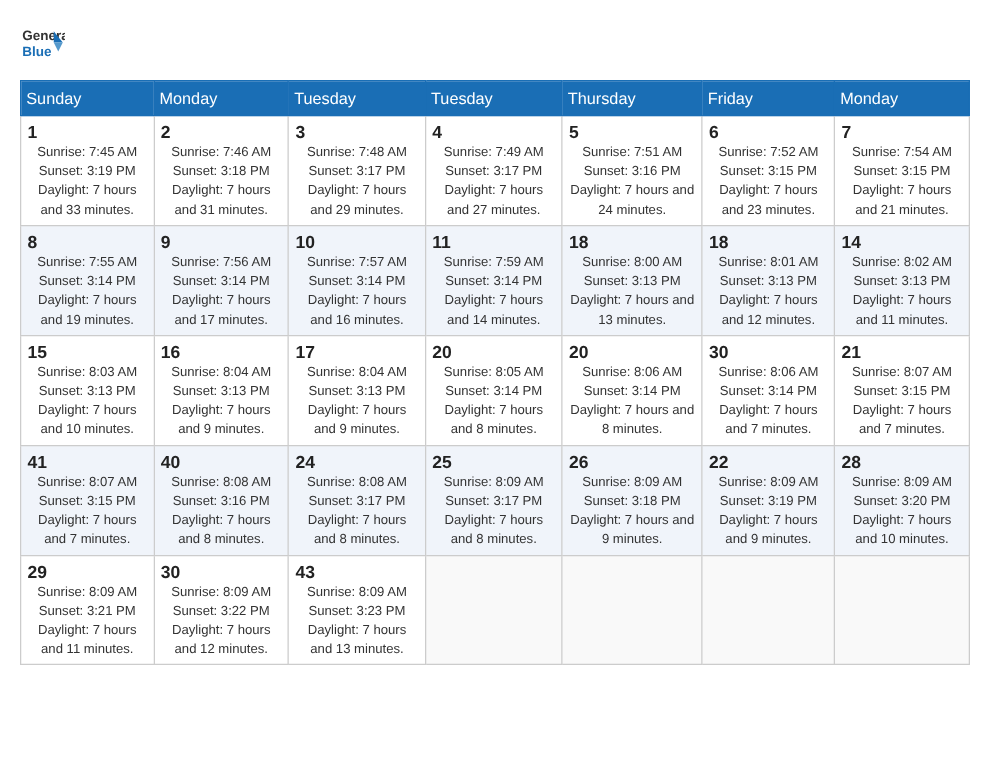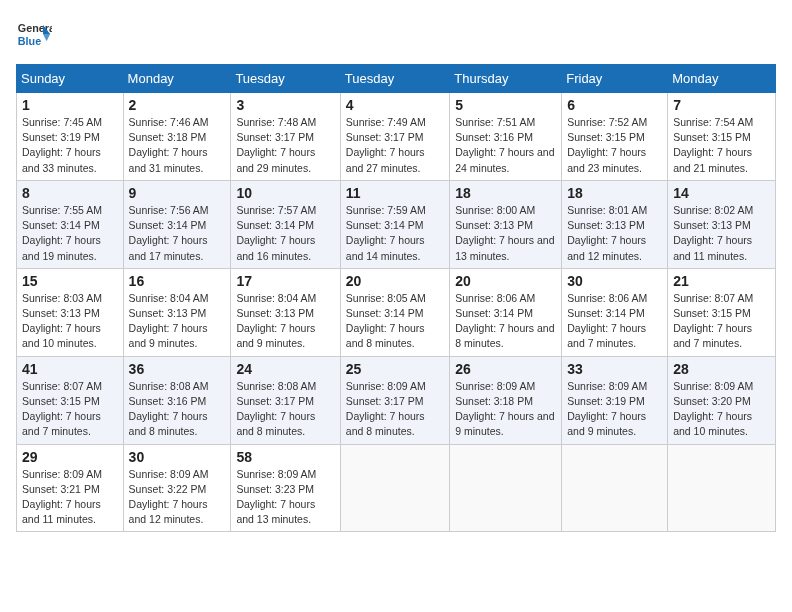--- a/index.html
+++ b/index.html
@@ -67,20 +67,21 @@
       font-size: 14px;
       font-weight: bold;
       color: #222;
       display: block;
       margin-bottom: 2px;
     }
     .day-info {
       color: #333;
       font-size: 10.5px;
       line-height: 1.45;
+      text-align: center;
     }
     .empty-cell {
       background: #f9f9f9 !important;
     }
   </style>
 </head>
 <body>
 
 <div class="header">
   <div class="logo">
@@ -203,55 +204,55 @@
           <span class="day-number">21</span>
           <div class="day-info">Sunrise: 8:07 AM<br>Sunset: 3:15 PM<br>Daylight: 7 hours and 7 minutes.</div>
         </td>
       </tr>
       <tr>
         <td>
           <span class="day-number">41</span>
           <div class="day-info">Sunrise: 8:07 AM<br>Sunset: 3:15 PM<br>Daylight: 7 hours and 7 minutes.</div>
         </td>
         <td>
-          <span class="day-number">36</span>
+          <span class="day-number">40</span>
           <div class="day-info">Sunrise: 8:08 AM<br>Sunset: 3:16 PM<br>Daylight: 7 hours and 8 minutes.</div>
         </td>
         <td>
           <span class="day-number">24</span>
           <div class="day-info">Sunrise: 8:08 AM<br>Sunset: 3:17 PM<br>Daylight: 7 hours and 8 minutes.</div>
         </td>
         <td>
           <span class="day-number">25</span>
           <div class="day-info">Sunrise: 8:09 AM<br>Sunset: 3:17 PM<br>Daylight: 7 hours and 8 minutes.</div>
         </td>
         <td>
           <span class="day-number">26</span>
           <div class="day-info">Sunrise: 8:09 AM<br>Sunset: 3:18 PM<br>Daylight: 7 hours and 9 minutes.</div>
         </td>
         <td>
-          <span class="day-number">33</span>
+          <span class="day-number">22</span>
           <div class="day-info">Sunrise: 8:09 AM<br>Sunset: 3:19 PM<br>Daylight: 7 hours and 9 minutes.</div>
         </td>
         <td>
           <span class="day-number">28</span>
           <div class="day-info">Sunrise: 8:09 AM<br>Sunset: 3:20 PM<br>Daylight: 7 hours and 10 minutes.</div>
         </td>
       </tr>
       <tr>
         <td>
           <span class="day-number">29</span>
           <div class="day-info">Sunrise: 8:09 AM<br>Sunset: 3:21 PM<br>Daylight: 7 hours and 11 minutes.</div>
         </td>
         <td>
           <span class="day-number">30</span>
           <div class="day-info">Sunrise: 8:09 AM<br>Sunset: 3:22 PM<br>Daylight: 7 hours and 12 minutes.</div>
         </td>
         <td>
-          <span class="day-number">58</span>
+          <span class="day-number">43</span>
           <div class="day-info">Sunrise: 8:09 AM<br>Sunset: 3:23 PM<br>Daylight: 7 hours and 13 minutes.</div>
         </td>
         <td class="empty-cell"></td>
         <td class="empty-cell"></td>
         <td class="empty-cell"></td>
         <td class="empty-cell"></td>
       </tr>
     </tbody>
 </table>
 

